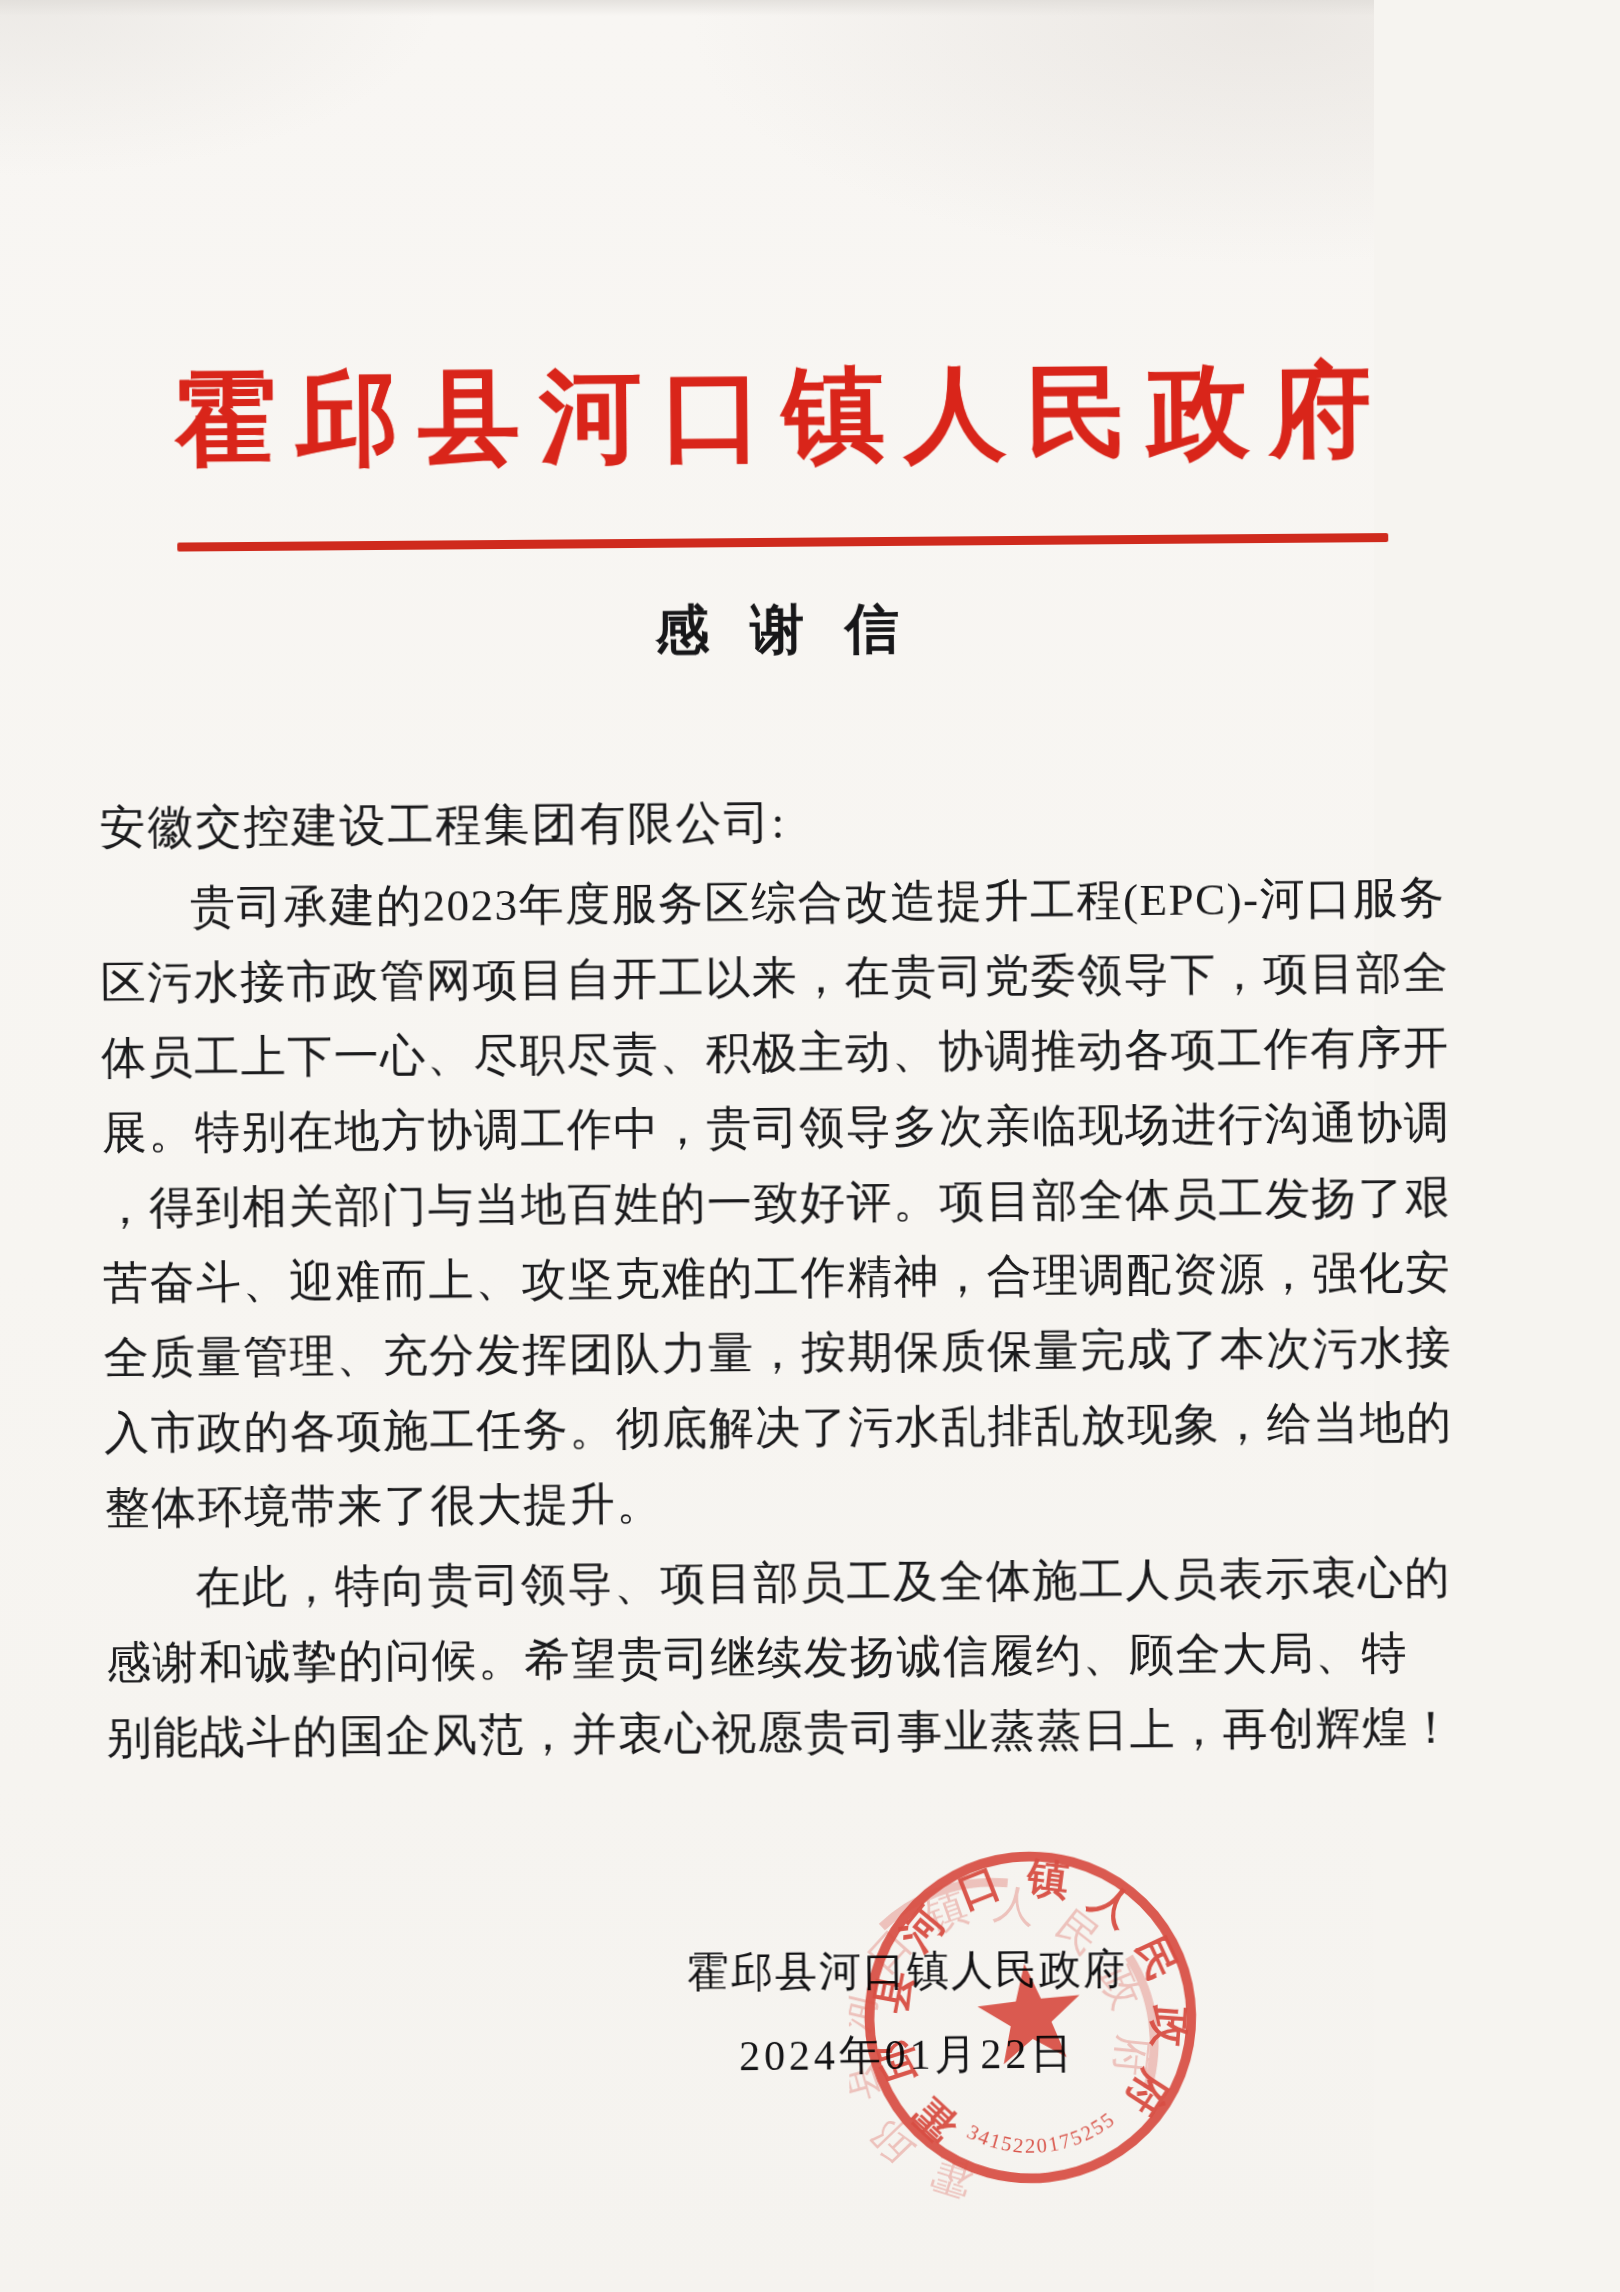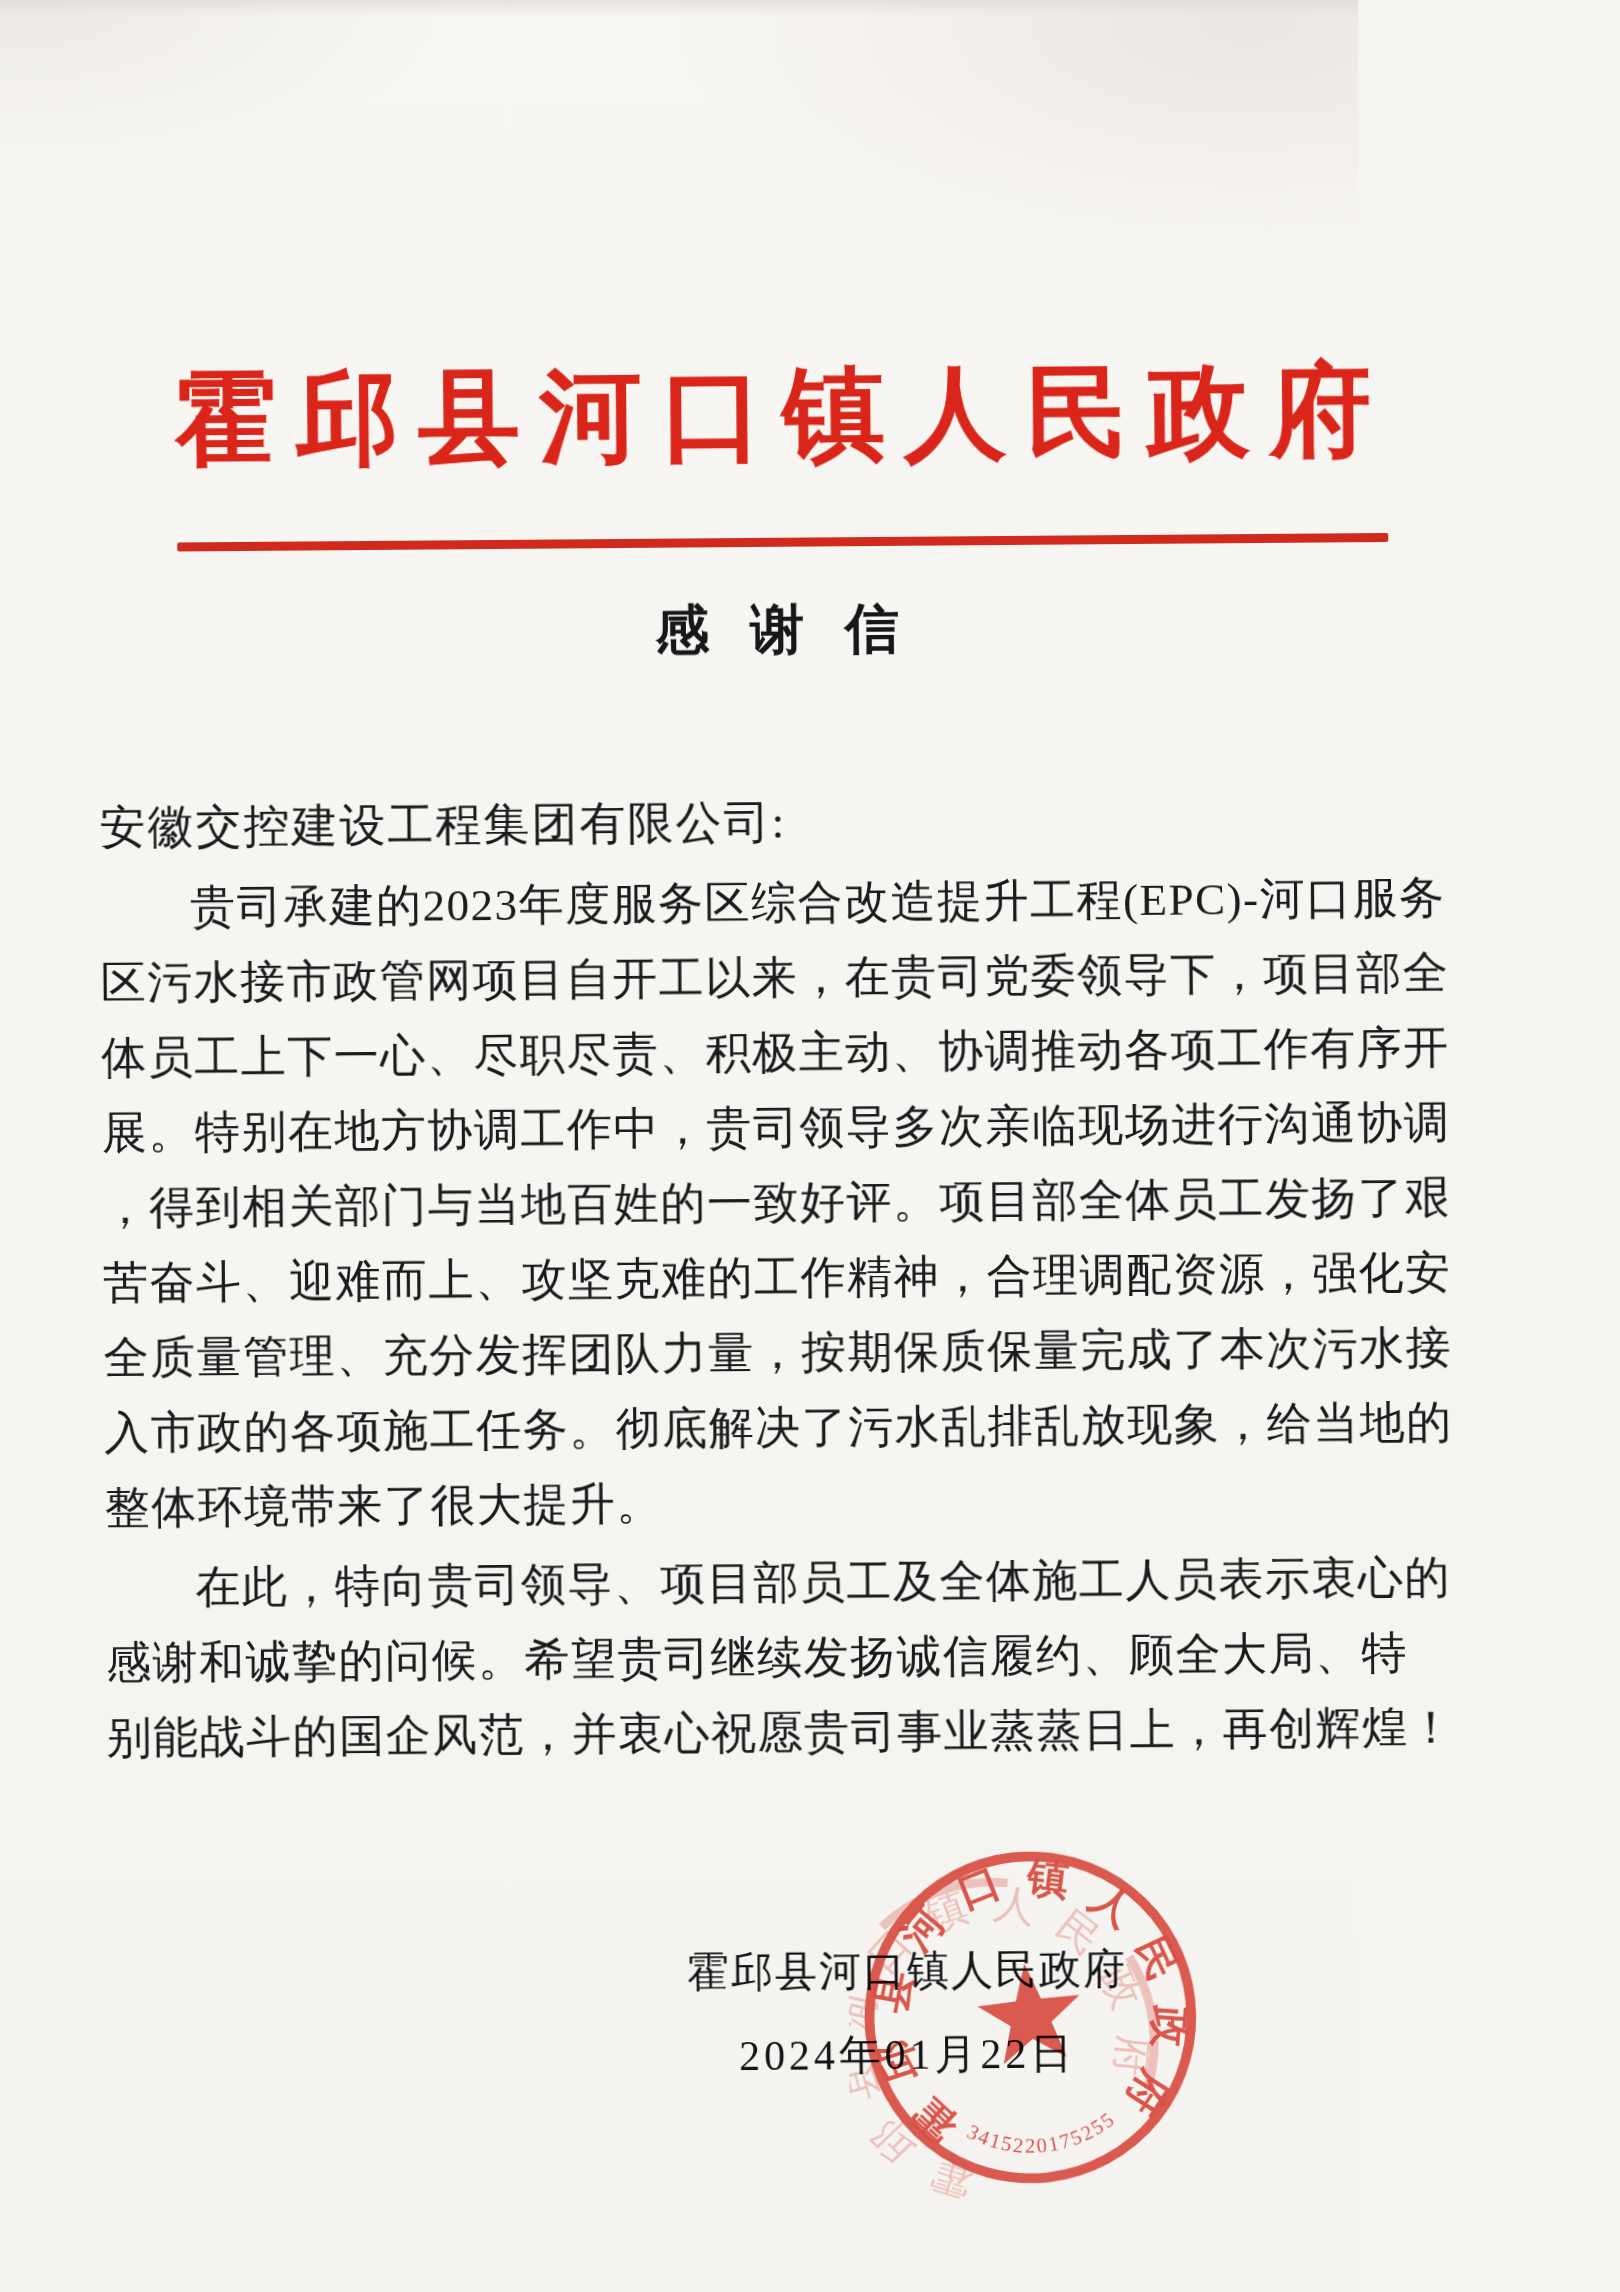--- a/index.html
+++ b/index.html
@@ -10,20 +10,21 @@
   }
   .page{
     position:relative;width:1358px;height:2293px;
     background:
       radial-gradient(5.9px 5.9px at 1539px 765px, rgba(214,60,60,.25), transparent 70%),
       radial-gradient(4.9px 4.9px at 1573px 1127px, rgba(214,60,60,.2), transparent 70%),
       radial-gradient(4.9px 4.9px at 1556px 1588px, rgba(200,90,90,.18), transparent 70%),
       radial-gradient(882px 372px at 92% 1%, rgba(205,198,192,.30), transparent 65%),
       radial-gradient(686px 294px at 2% 0%, rgba(195,190,184,.22), transparent 60%),
       linear-gradient(180deg,#f8f6f3 0%,#f7f5f1 55%,#f5f3ef 100%);
+    padding-left: 16px;
   }
   .scan-edge{
     position:absolute;top:0;left:0;right:0;height:15.7px;
     background:linear-gradient(180deg,rgba(225,222,218,.85),rgba(245,243,240,0));
   }
   .content{position:absolute;inset:0;transform:rotate(-0.45deg);transform-origin:55% 0;}
   .letterhead{
     position:absolute;top:359px;left:167px;width:1225px;
     text-align:center;font-size:102px;font-weight:900;line-height:1.12;
     color:#d9251a;letter-spacing:19.6px;white-space:nowrap;

